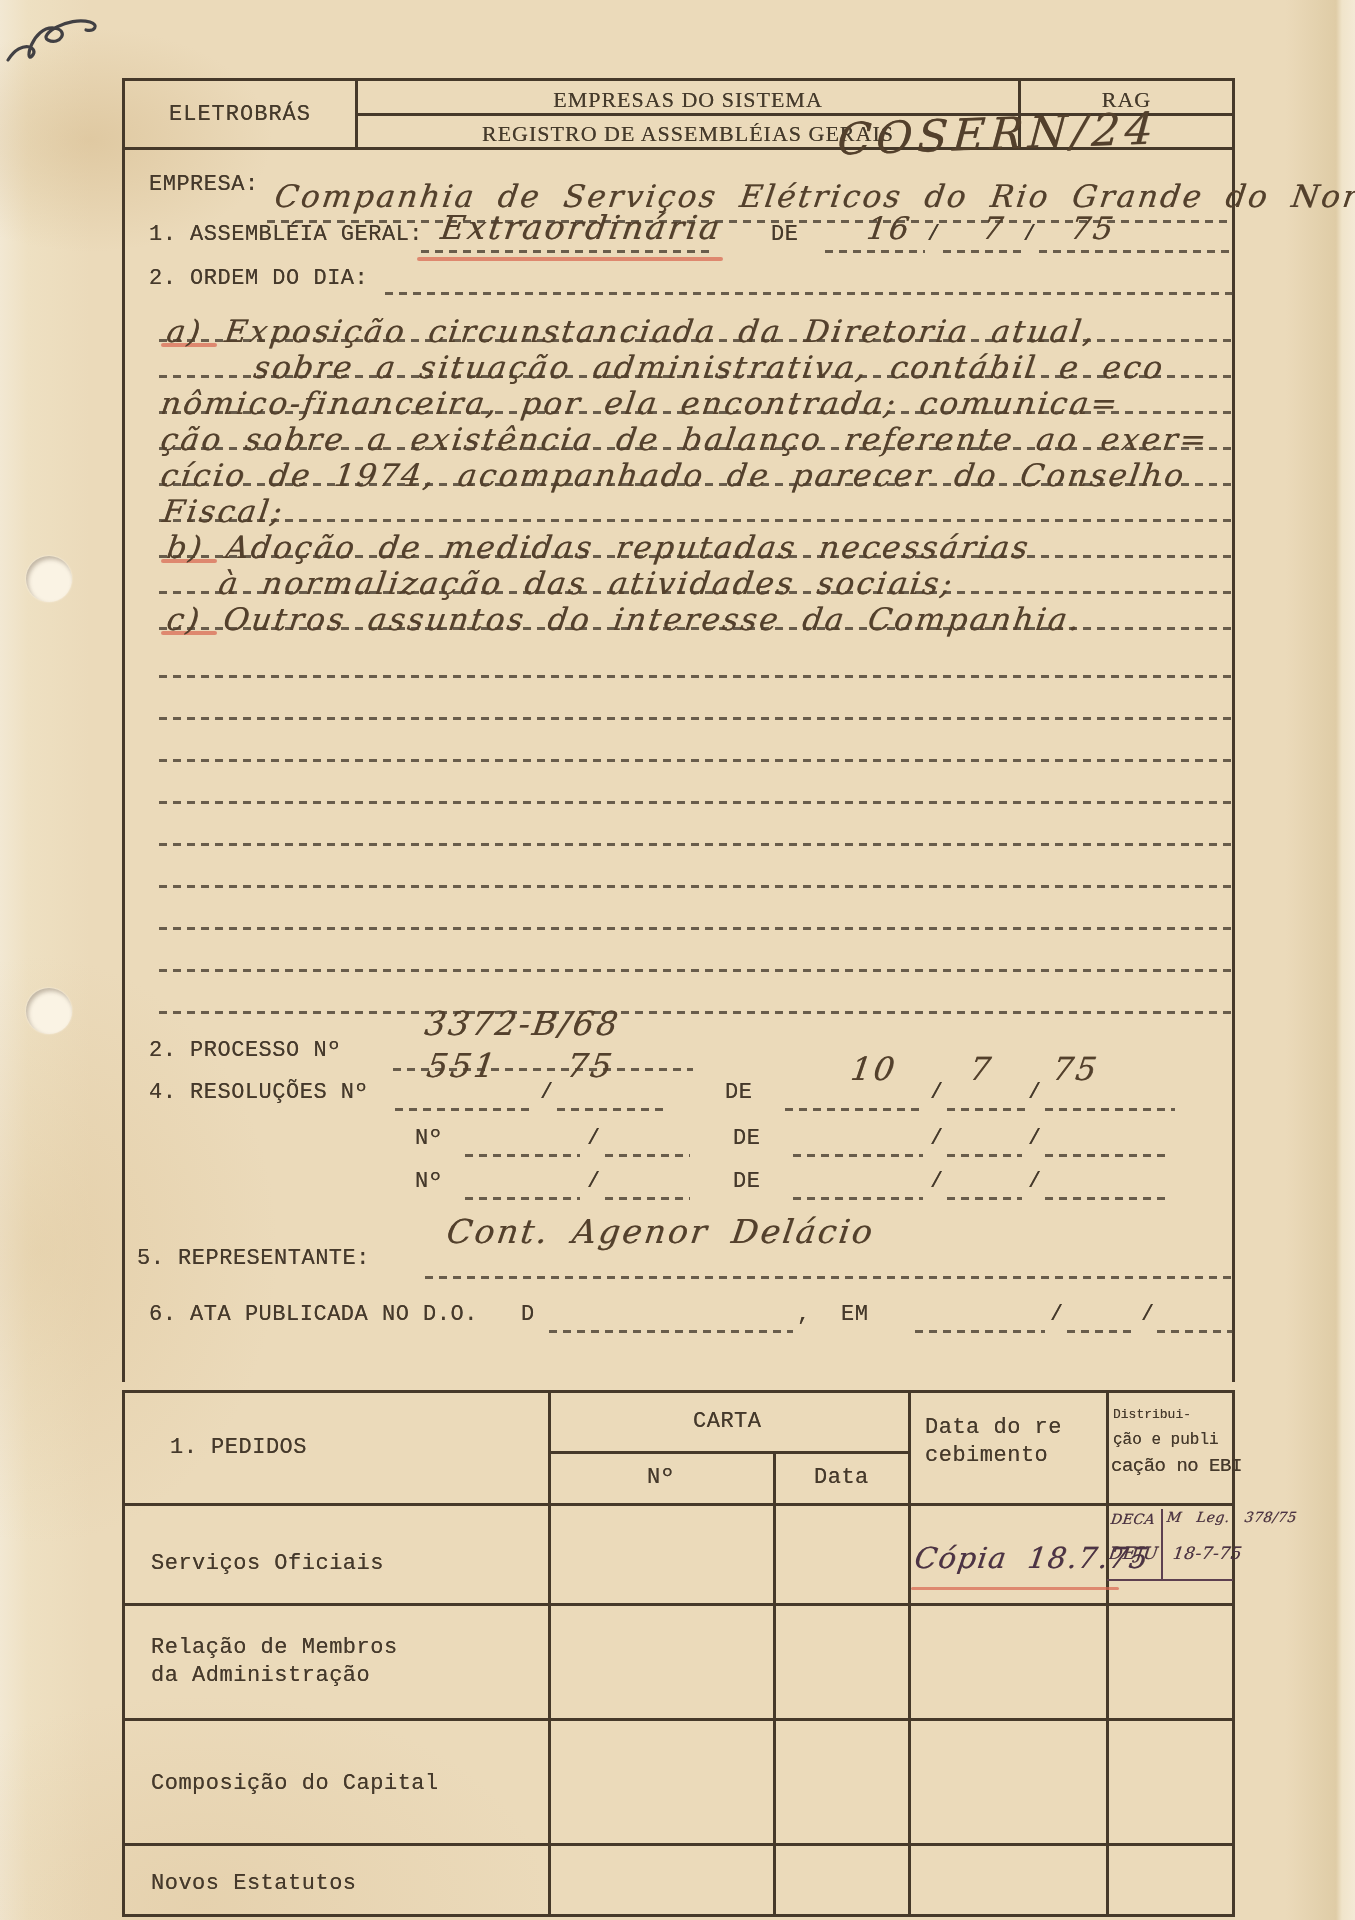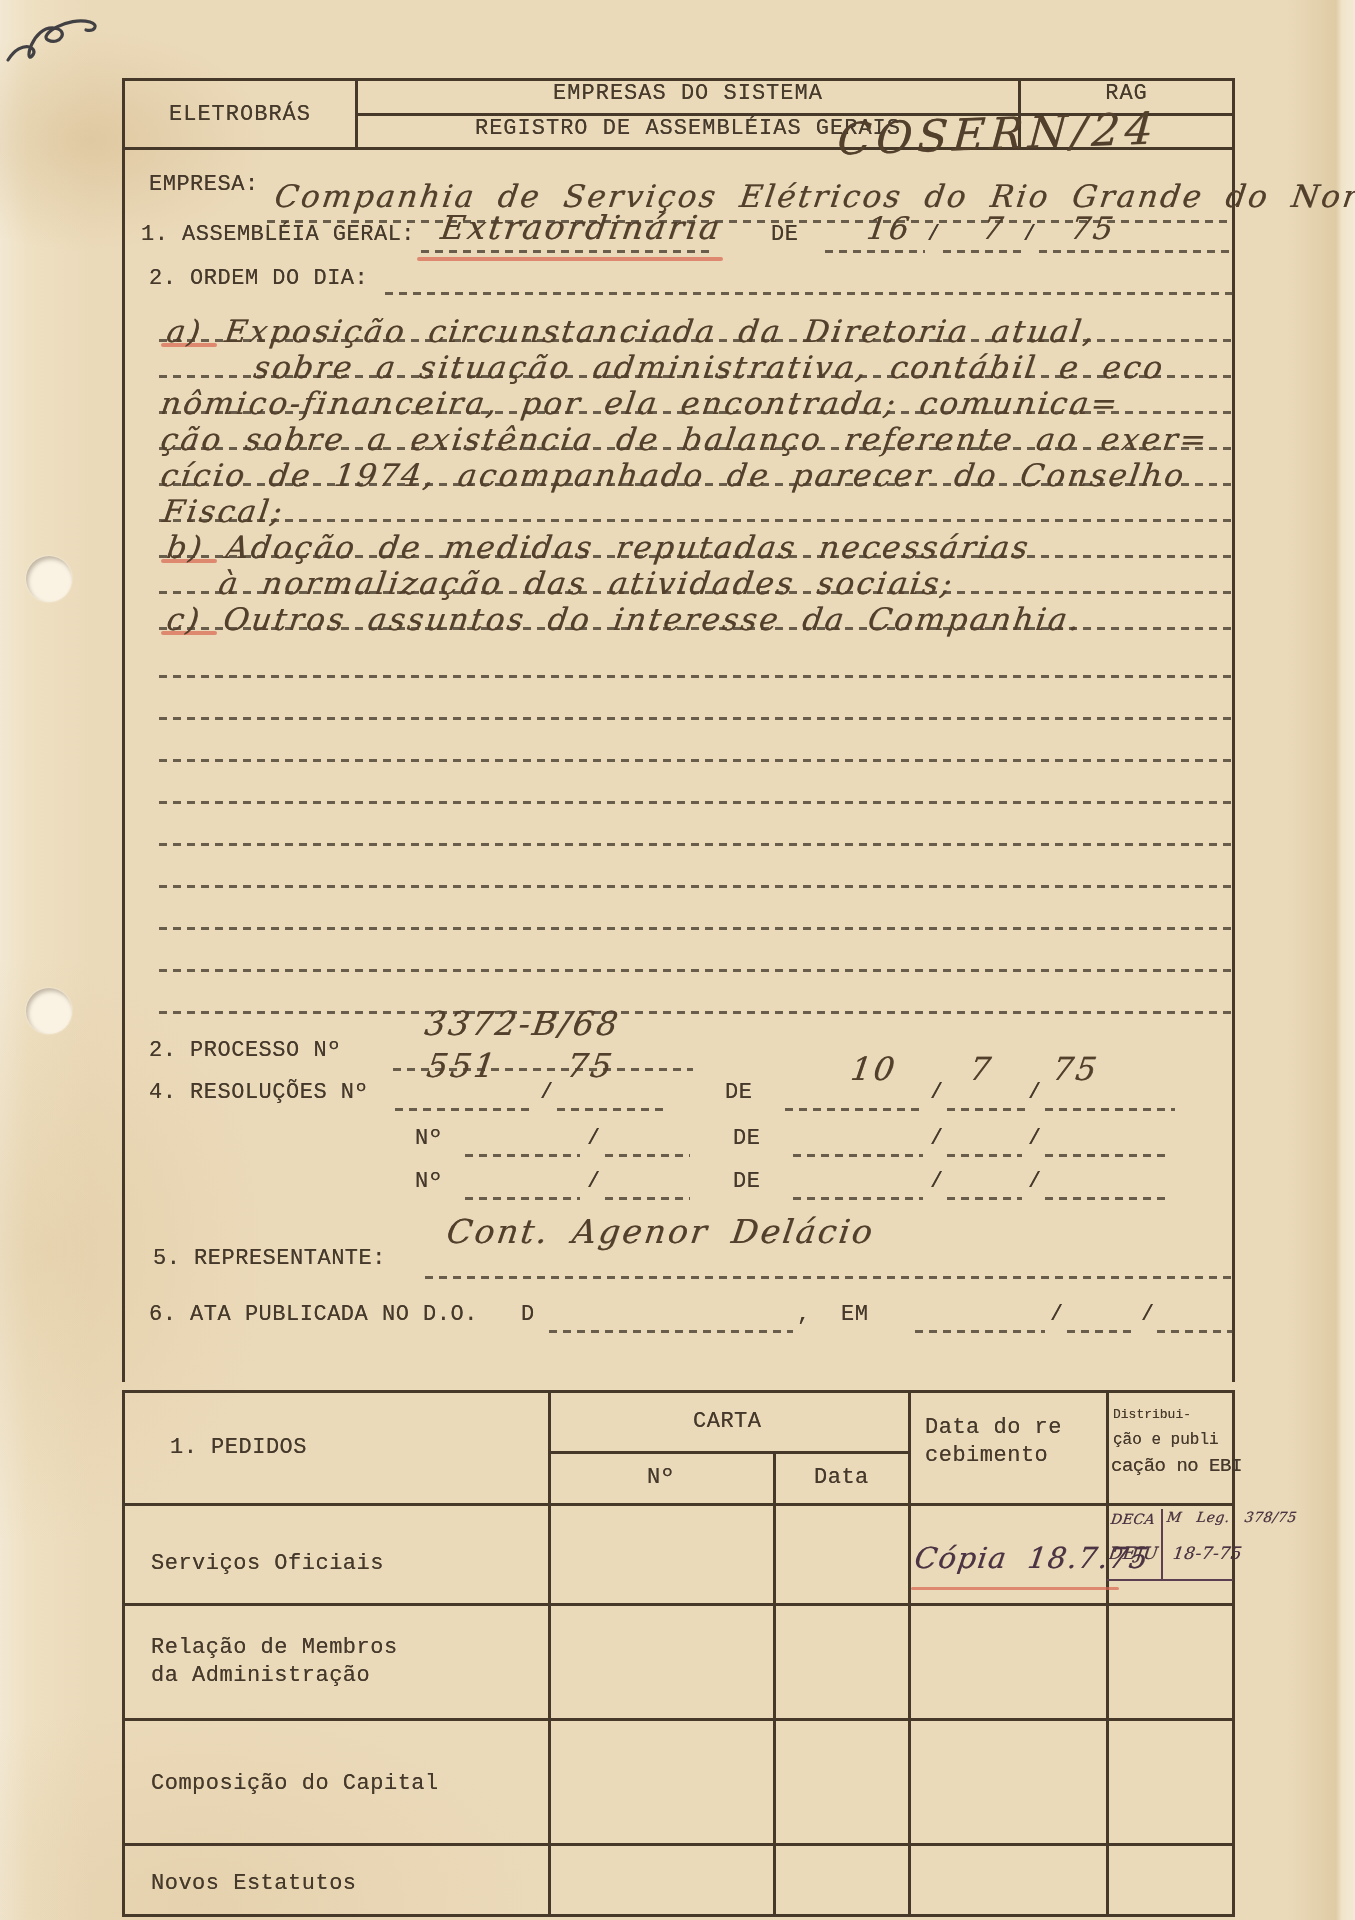--- a/index.html
+++ b/index.html
@@ -22,21 +22,21 @@
   .dl{position:absolute;height:3px;
      background:repeating-linear-gradient(90deg,#4c4133 0 8px,transparent 8px 14px);opacity:.82;}
   .ru{position:absolute;height:4px;background:#d96550;opacity:.7;border-radius:2px;}
   .hole{position:absolute;width:46px;height:46px;border-radius:50%;background:#faf3e4;
      box-shadow:inset 2px 3px 4px rgba(90,70,45,.35), 0 0 2px rgba(255,250,240,.8);}
   .hdr{position:absolute;left:122px;top:78px;width:1113px;height:72px;
      border:3px solid #46392a;display:flex;box-sizing:border-box;}
   .hcell1{width:230px;border-right:3px solid #46392a;display:flex;align-items:center;justify-content:center;}
   .hcell2{width:660px;border-right:3px solid #46392a;display:flex;flex-direction:column;}
   .hcell3{flex:1;display:flex;flex-direction:column;}
-  .hrow{height:33px;display:flex;align-items:flex-start;justify-content:center;}
+  .hrow{height:33px;display:flex;align-items:flex-end;justify-content:center;font-family:Liberation Serif, serif;}
   .hrow.split{border-bottom:3px solid #46392a;}
   .ht{font-size:22px;color:#453a2b;letter-spacing:1px;white-space:pre;text-shadow:0 0 .6px rgba(62,50,36,.75);}
   .bodybox{position:absolute;left:122px;top:150px;width:1113px;height:1232px;
      border-left:3px solid #46392a;border-right:3px solid #46392a;box-sizing:border-box;}
   .oline{position:absolute;left:34px;width:1076px;height:40px;}
   .oline .dl{left:0;right:0;bottom:0;}
   .ohw{bottom:-7px;font-size:31px;}
   .ptable{position:absolute;left:122px;top:1390px;width:1113px;height:527px;
      border:3px solid #46392a;box-sizing:border-box;}
   .gv{position:absolute;width:3px;background:#46392a;}
@@ -76,21 +76,21 @@
     </div>
   </div>
   <span class="hw" style="left:838px;top:108px;font-size:44px;letter-spacing:5px;transform:skewX(-6deg) rotate(-2deg);">COSERN/24</span>
 
   <div class="bodybox">
 
     <span class="t" style="left:24px;top:22px">EMPRESA:</span>
     <span class="dl" style="left:142px;top:70px;width:966px"></span>
     <span class="hw" style="left:150px;top:28px;font-size:31px">Companhia de Serviços Elétricos do Rio Grande do Norte</span>
 
-    <span class="t" style="left:16px;top:72px">1. ASSEMBLÉIA GERAL:</span>
+    <span class="t" style="left:24px;top:72px">1. ASSEMBLÉIA GERAL:</span>
     <span class="dl" style="left:296px;top:100px;width:290px"></span>
     <span class="ru" style="left:292px;top:107px;width:306px"></span>
     <span class="hw" style="left:316px;top:58px;font-size:33px">Extraordinária</span>
     <span class="t" style="left:646px;top:72px">DE</span>
     <span class="dl" style="left:700px;top:100px;width:100px"></span>
     <span class="t" style="left:802px;top:72px">/</span>
     <span class="dl" style="left:818px;top:100px;width:78px"></span>
     <span class="t" style="left:898px;top:72px">/</span>
     <span class="dl" style="left:914px;top:100px;width:194px"></span>
     <span class="hw" style="left:742px;top:60px;font-size:31px">16</span>
@@ -203,21 +203,21 @@
     <span class="dl" style="left:340px;top:1047px;width:115px"></span>
     <span class="t" style="left:462px;top:1019px">/</span>
     <span class="dl" style="left:480px;top:1047px;width:85px"></span>
     <span class="t" style="left:608px;top:1019px">DE</span>
     <span class="dl" style="left:668px;top:1047px;width:130px"></span>
     <span class="t" style="left:805px;top:1019px">/</span>
     <span class="dl" style="left:822px;top:1047px;width:75px"></span>
     <span class="t" style="left:903px;top:1019px">/</span>
     <span class="dl" style="left:920px;top:1047px;width:120px"></span>
 
-    <span class="t" style="left:28px;top:1096px">5. REPRESENTANTE:</span>
+    <span class="t" style="left:12px;top:1096px">5. REPRESENTANTE:</span>
     <span class="dl" style="left:300px;top:1126px;width:808px"></span>
     <span class="hw" style="left:322px;top:1062px;font-size:33px">Cont. Agenor Delácio</span>
 
     <span class="t" style="left:24px;top:1152px">6. ATA PUBLICADA NO D.O.</span>
     <span class="t" style="left:396px;top:1152px">D</span>
     <span class="dl" style="left:424px;top:1180px;width:244px"></span>
     <span class="t" style="left:672px;top:1152px">,</span>
     <span class="t" style="left:716px;top:1152px">EM</span>
     <span class="dl" style="left:790px;top:1180px;width:130px"></span>
     <span class="t" style="left:925px;top:1152px">/</span>

